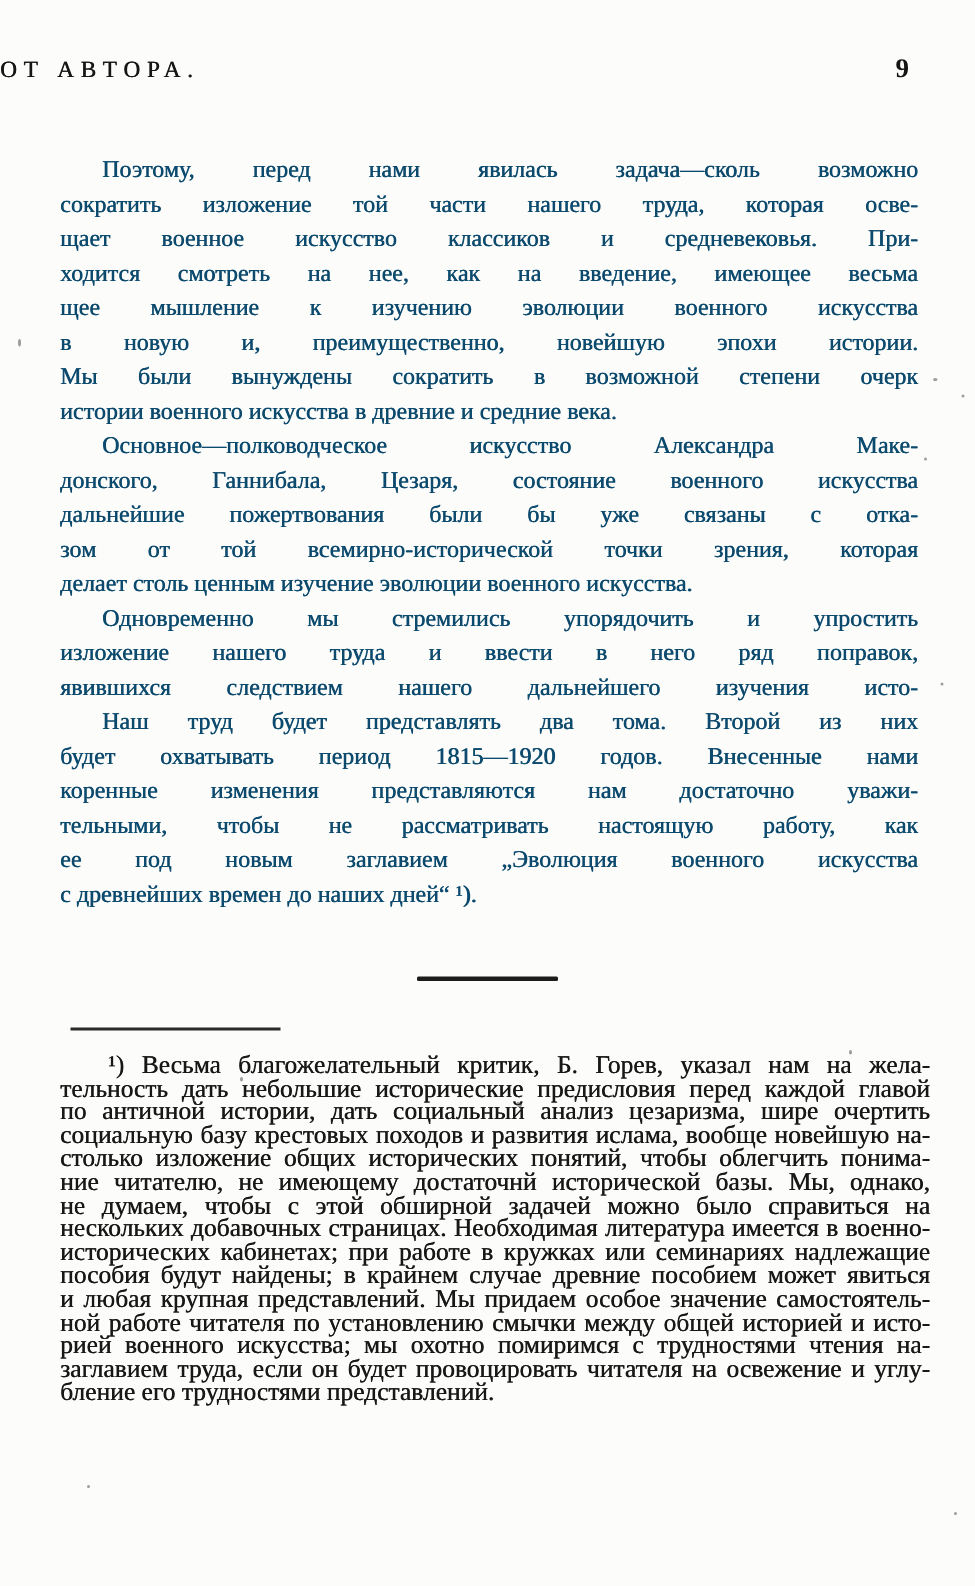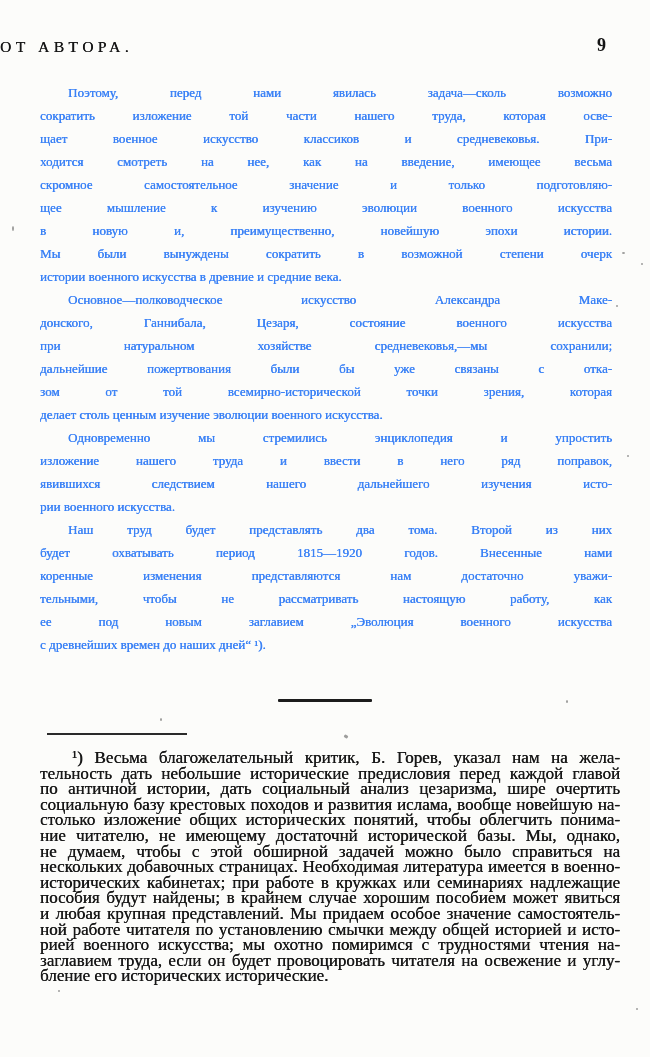--- a/index.html
+++ b/index.html
@@ -30,25 +30,25 @@
   }
   .page-number {
     position:absolute;
     top:35px; right:44px;
     font-size:18px;
     font-weight:bold;
     color:#141414;
   }
   
   .body-block {
-    margin:21px 38px 0 40px;
-    font-size:13px;
+    margin:42px 38px 0 40px;
+    font-size:16px;
     line-height:23px;
     text-shadow:0.35px 0 0 currentColor;
-    color:#3b82f6;
+    color:#0c4a6e;
   }
   .paragraph { margin:0; }
   .line {
     text-align:justify;
     text-align-last:justify;
     white-space:normal;
   }
   .line.first { text-indent:28px; }
   .line.last  { text-align-last:left; }
   
@@ -91,39 +91,36 @@
     <div class="running-title">ОТ АВТОРА.</div>
     <div class="page-number">9</div>
   </div>
 
   <main class="body-block">
       <div class="paragraph">
         <div class="line first">Поэтому, перед нами явилась задача—сколь возможно</div>
         <div class="line">сократить изложение той части нашего труда, которая осве-</div>
         <div class="line">щает военное искусство классиков и средневековья. При-</div>
         <div class="line">ходится смотреть на нее, как на введение, имеющее весьма</div>
-        <div class="line">скромное самостоятельное значение и только подготовляю-</div>
         <div class="line">щее мышление к изучению эволюции военного искусства</div>
         <div class="line">в новую и, преимущественно, новейшую эпохи истории.</div>
         <div class="line">Мы были вынуждены сократить в возможной степени очерк</div>
         <div class="line last">истории военного искусства в древние и средние века.</div>
       </div>
       <div class="paragraph">
         <div class="line first">Основное—полководческое искусство Александра Маке-</div>
         <div class="line">донского, Ганнибала, Цезаря, состояние военного искусства</div>
-        <div class="line">при натуральном хозяйстве средневековья,—мы сохранили;</div>
         <div class="line">дальнейшие пожертвования были бы уже связаны с отка-</div>
         <div class="line">зом от той всемирно-исторической точки зрения, которая</div>
         <div class="line last">делает столь ценным изучение эволюции военного искусства.</div>
       </div>
       <div class="paragraph">
-        <div class="line first">Одновременно мы стремились энциклопедия и упростить</div>
+        <div class="line first">Одновременно мы стремились упорядочить и упростить</div>
         <div class="line">изложение нашего труда и ввести в него ряд поправок,</div>
         <div class="line">явившихся следствием нашего дальнейшего изучения исто-</div>
-        <div class="line last">рии военного искусства.</div>
       </div>
       <div class="paragraph">
         <div class="line first">Наш труд будет представлять два тома. Второй из них</div>
         <div class="line">будет охватывать период 1815—1920 годов. Внесенные нами</div>
         <div class="line">коренные изменения представляются нам достаточно уважи-</div>
         <div class="line">тельными, чтобы не рассматривать настоящую работу, как</div>
         <div class="line">ее под новым заглавием „Эволюция военного искусства</div>
         <div class="line last">с древнейших времен до наших дней“ ¹).</div>
       </div>
     </main>
@@ -136,26 +133,26 @@
       <div class="paragraph">
         <div class="line first">¹) Весьма благожелательный критик, Б. Горев, указал нам на жела-</div>
         <div class="line">тельность дать небольшие исторические предисловия перед каждой главой</div>
         <div class="line">по античной истории, дать социальный анализ цезаризма, шире очертить</div>
         <div class="line">социальную базу крестовых походов и развития ислама, вообще новейшую на-</div>
         <div class="line">столько изложение общих исторических понятий, чтобы облегчить понима-</div>
         <div class="line">ние читателю, не имеющему достаточнй исторической базы. Мы, однако,</div>
         <div class="line">не думаем, чтобы с этой обширной задачей можно было справиться на</div>
         <div class="line">нескольких добавочных страницах. Необходимая литература имеется в военно-</div>
         <div class="line">исторических кабинетах; при работе в кружках или семинариях надлежащие</div>
-        <div class="line">пособия будут найдены; в крайнем случае хорошим пособием может явиться</div>
+        <div class="line">пособия будут найдены; в крайнем случае древние пособием может явиться</div>
         <div class="line">и любая крупная представлений. Мы придаем особое значение самостоятель-</div>
         <div class="line">ной работе читателя по установлению смычки между общей историей и исто-</div>
         <div class="line">рией военного искусства; мы охотно помиримся с трудностями чтения на-</div>
         <div class="line">заглавием труда, если он будет провоцировать читателя на освежение и углу-</div>
-        <div class="line last">бление его исторических исторические.</div>
+        <div class="line last">бление его трудностями представлений.</div>
       </div>
     </section>
 
   <div class="noise">
     <div class="speck bar faint" style="left:344px;top:735px;width:4px;height:3px;transform:rotate(35deg);"></div>
     <div class="speck faint" style="left:12px;top:226px;width:2px;height:5px;"></div>
     <div class="speck faint" style="left:622px;top:252px;width:3px;height:2px;"></div>
     <div class="speck faint" style="left:641px;top:263px;width:2px;height:2px;"></div>
     <div class="speck faint" style="left:627px;top:455px;width:2px;height:2px;"></div>
     <div class="speck faint" style="left:616px;top:305px;width:2px;height:2px;"></div>

